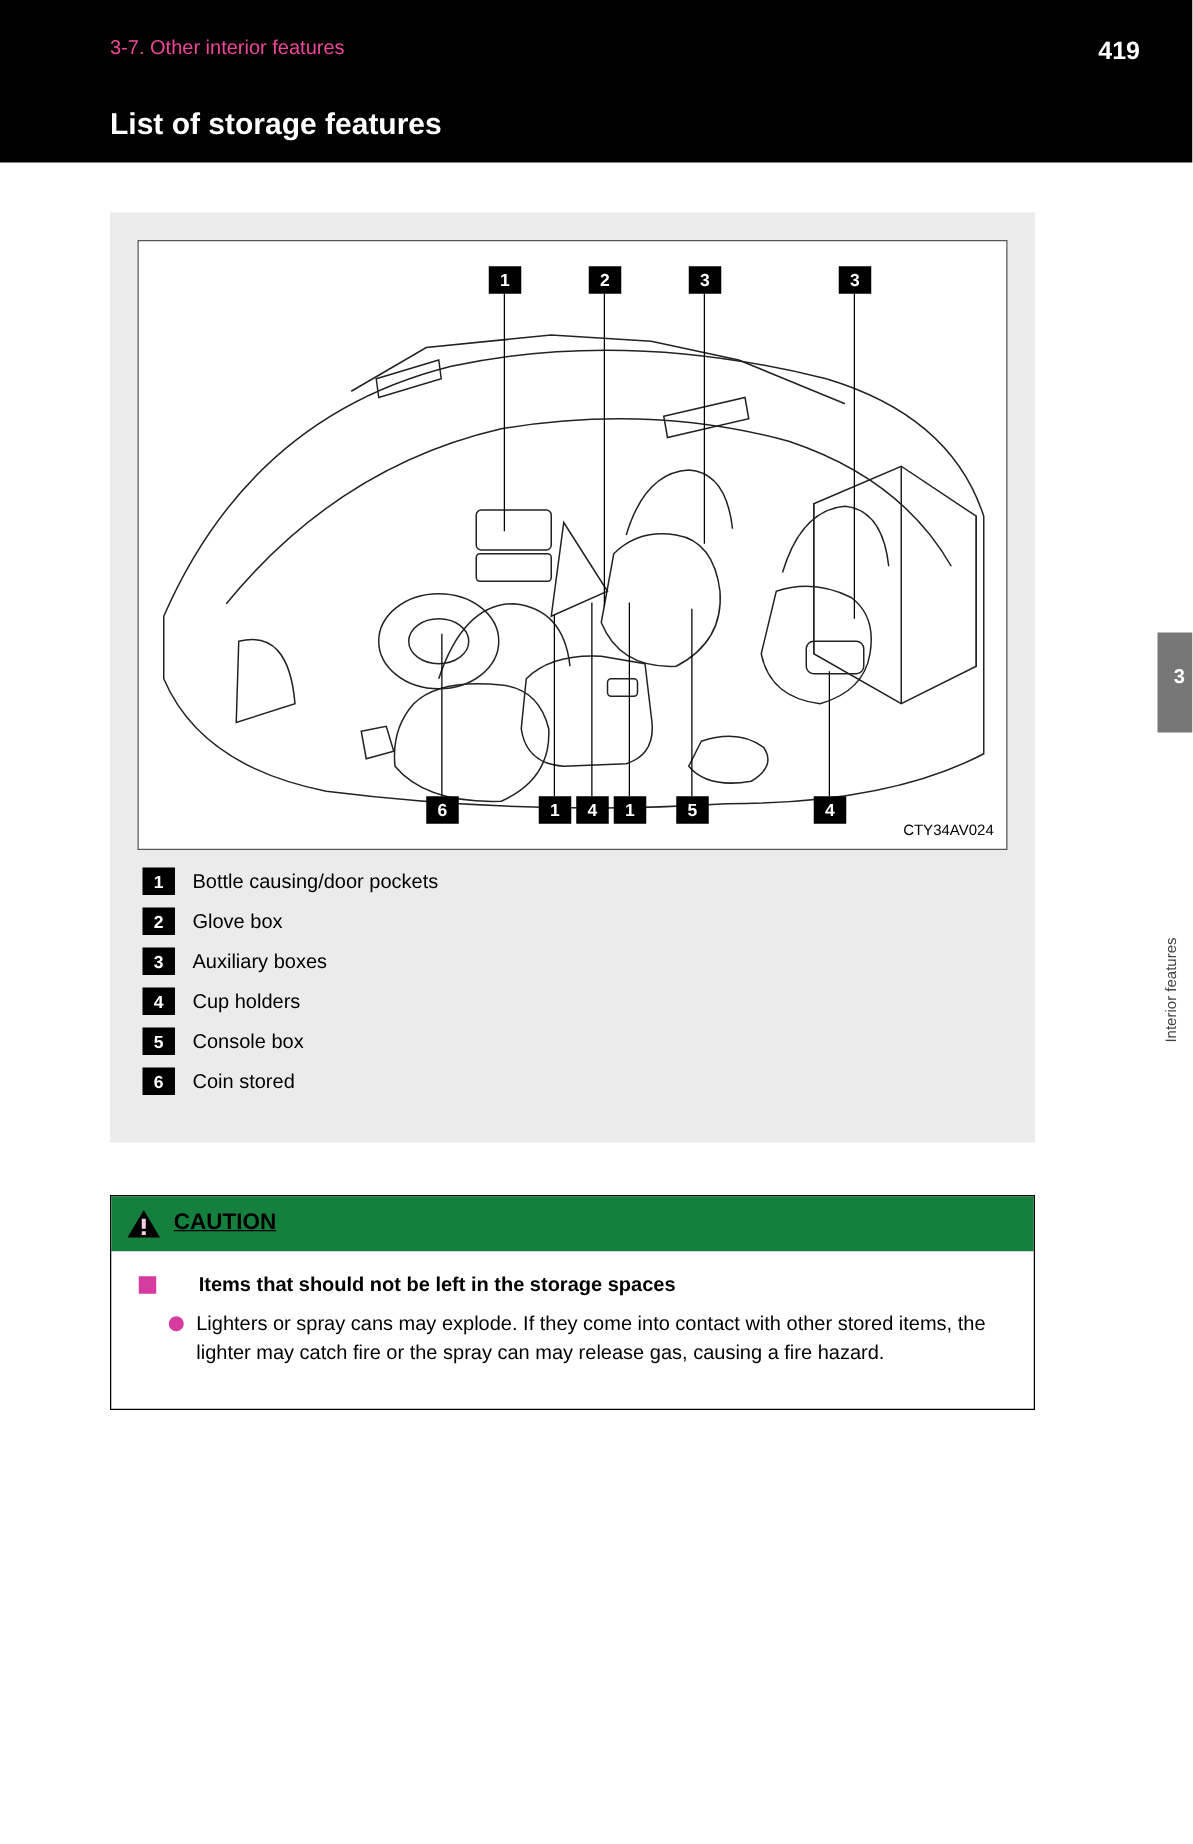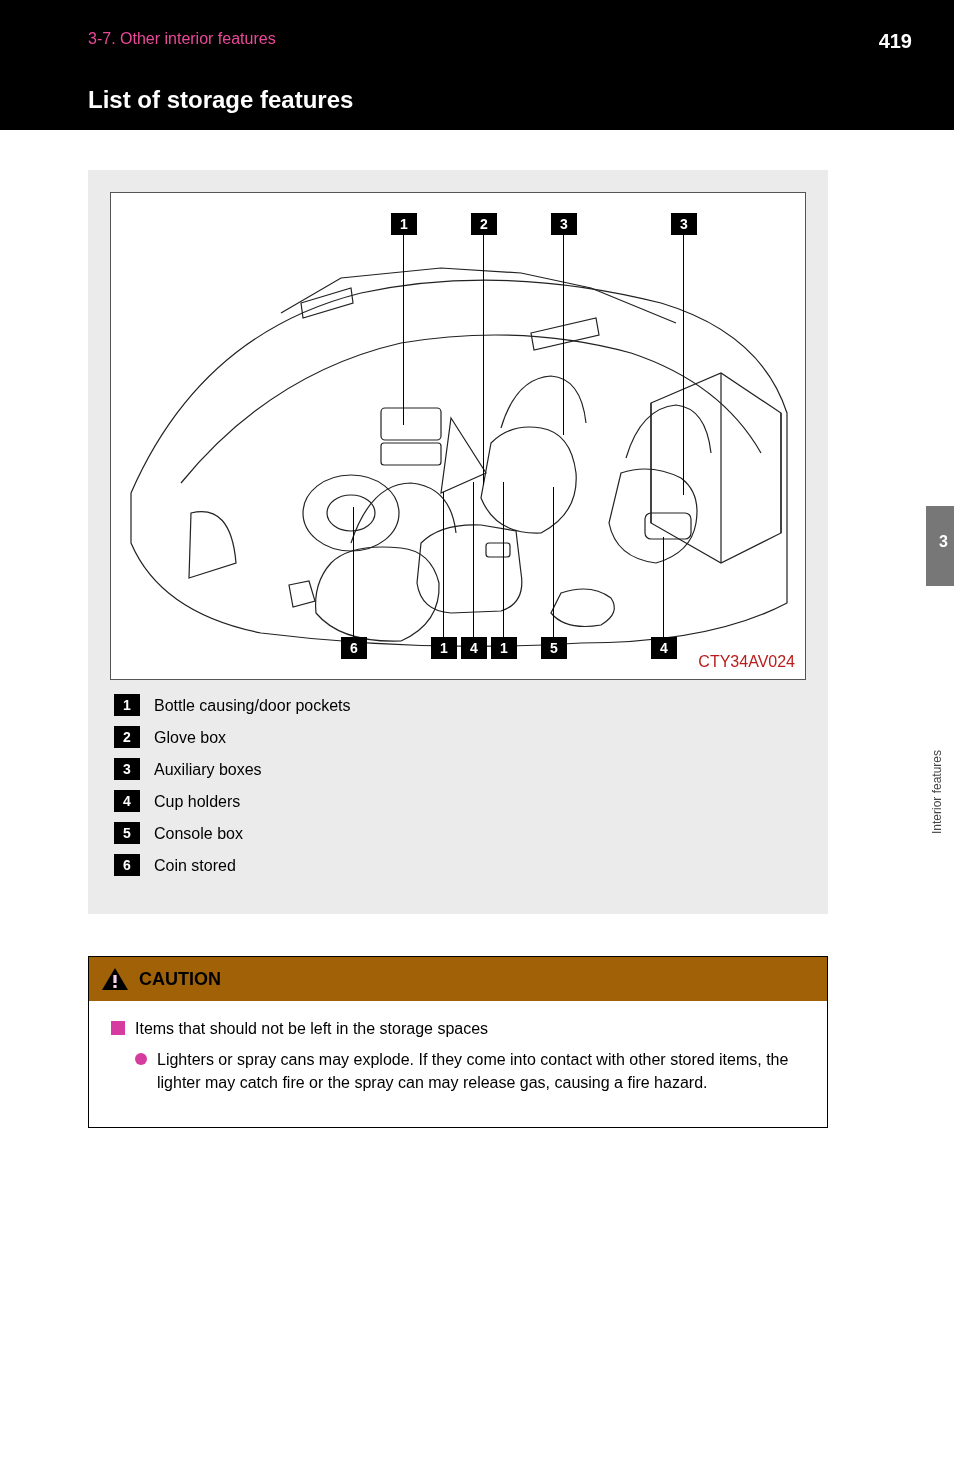--- a/index.html
+++ b/index.html
@@ -79,22 +79,22 @@
     }
     .callout .line {
       position: absolute;
       width: 1px;
       background: #000;
     }
     .img-code {
       position: absolute;
       right: 10px;
       bottom: 8px;
-      font-size: 16px;
-      color: #b91c1c;
+      font-size: 12px;
+      color: #000000;
     }
     .legend-list {
       margin-top: 14px;
       padding-left: 4px;
     }
     .legend-item {
       display: flex;
       align-items: flex-start;
       margin-bottom: 10px;
       font-size: 16px;
@@ -140,24 +140,25 @@
       color: #fff;
     }
     .caution-box {
       position: absolute;
       left: 88px;
       top: 956px;
       width: 740px;
       border: 1px solid #000;
     }
     .caution-header {
-      background: #a16207;
+      background: #15803d;
       padding: 10px 12px;
       display: flex;
-      align-items: center;
+      align-items: flex-start;
+      text-decoration: underline;
     }
     .warn-icon {
       width: 28px;
       height: 24px;
       margin-right: 10px;
     }
     .caution-title {
       font-size: 18px;
       font-weight: 700;
     }
@@ -280,21 +281,21 @@
     <svg class="warn-icon" viewBox="0 0 28 24">
       <path d="M14 1 L27 23 L1 23 Z" fill="#000"></path>
       <rect x="12.4" y="8" width="3.2" height="8" fill="#f7cee5"></rect>
       <rect x="12.4" y="18" width="3.2" height="3" fill="#f7cee5"></rect>
     </svg>
     <div class="caution-title">CAUTION</div>
   </div>
   <div class="caution-body">
     <div class="sq-bullet-row">
       <div class="sq-bullet"></div>
-      <div style="font-weight:400;">Items that should not be left in the storage spaces</div>
+      <div style="font-weight:700;margin-left:24px;">Items that should not be left in the storage spaces</div>
     </div>
     <div id="caution-bullets">
         <div class="dot-row">
           <div class="dot"></div>
           <div>Lighters or spray cans may explode. If they come into contact with other stored items, the lighter may catch fire or the spray can may release gas, causing a fire hazard.</div>
         </div>
       </div>
   </div>
 </div>
 

